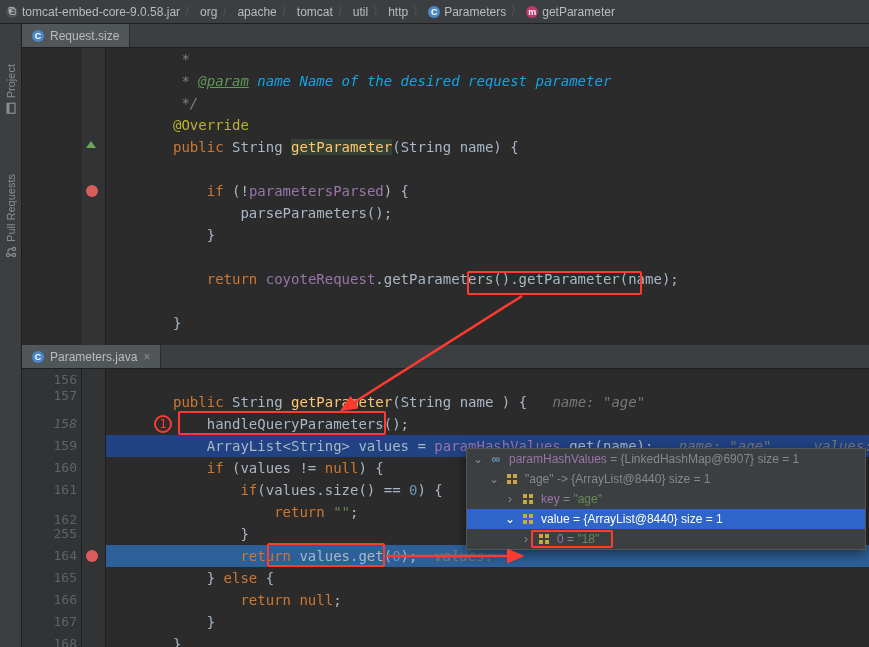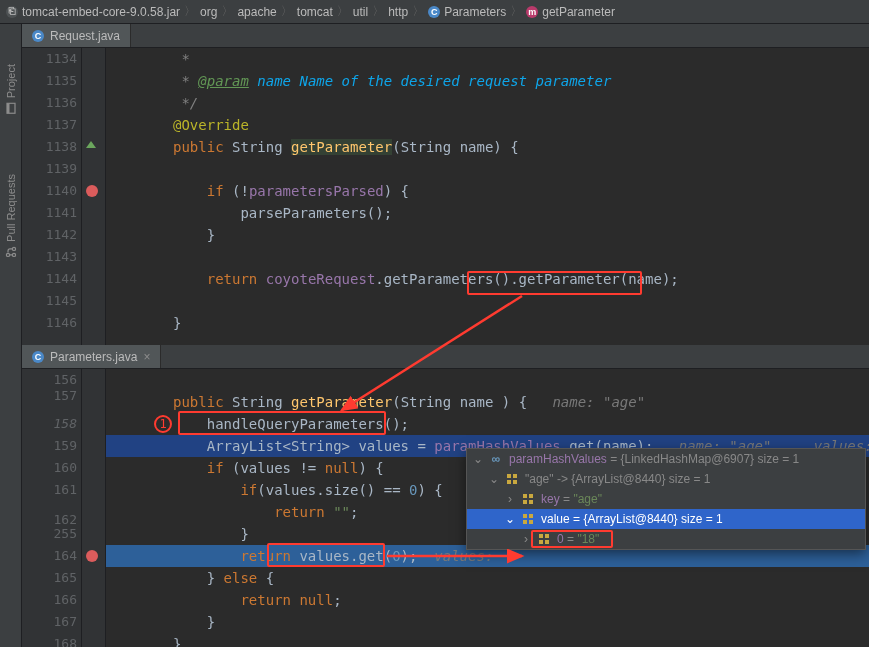--- a/index.html
+++ b/index.html
@@ -142,40 +142,25 @@
       </span>
       <span>Pull Requests</span>
     </span>
   </div>
 
   <div class="editors">
 
     <div class="tabstrip">
       <div class="tab active">
         <span class="crumb-icon ic-class">C</span>
-        <span>Request.java</span>
+        <span>Request.size</span>
       </div>
     </div>
 
     <div class="code-pane half-top" id="pane-top">
-      <div class="gutter" id="gut-top">
-          <div class="ln" style="top: 3px;">1134</div>
-          <div class="ln" style="top: 25px;">1135</div>
-          <div class="ln" style="top: 47px;">1136</div>
-          <div class="ln" style="top: 69px;">1137</div>
-          <div class="ln" style="top: 91px;">1138</div>
-          <div class="ln" style="top: 113px;">1139</div>
-          <div class="ln" style="top: 135px;">1140</div>
-          <div class="ln" style="top: 157px;">1141</div>
-          <div class="ln" style="top: 179px;">1142</div>
-          <div class="ln" style="top: 201px;">1143</div>
-          <div class="ln" style="top: 223px;">1144</div>
-          <div class="ln" style="top: 245px;">1145</div>
-          <div class="ln" style="top: 267px;">1146</div>
-        </div>
       <div class="icon-gutter" id="igut-top">
           <span class="impl-up" style="position: absolute; top: 93px; left: 4px;"></span>
           <span class="bp" style="position: absolute; top: 137px; left: 4px;"></span>
         </div>
       <div class="lines" id="lines-top"><div class="row" style="top: 0px;">        <span class="comment">*</span></div><div class="row" style="top: 22px;">        <span class="comment">* </span><span class="doctag">@param</span><span class="doc"> name Name of the desired request parameter</span></div><div class="row" style="top: 44px;">        <span class="comment">*/</span></div><div class="row" style="top: 66px;">       <span class="ann">@Override</span></div><div class="row" style="top: 88px;">       <span class="kw">public</span> <span class="ident">String</span> <span class="fn2">getParameter</span>(<span class="ident">String name</span>) {</div><div class="row" style="top: 110px;"></div><div class="row" style="top: 132px;">           <span class="kw">if</span> (!<span class="field">parametersParsed</span>) {</div><div class="row" style="top: 154px;">               parseParameters();</div><div class="row" style="top: 176px;">           }</div><div class="row" style="top: 198px;"></div><div class="row" style="top: 220px;">           <span class="kw">return</span> <span class="field">coyoteRequest</span>.getParameters().getParameter(name);</div><div class="row" style="top: 242px;"></div><div class="row" style="top: 264px;">       }</div></div>
 
       <div class="redbox" style="left:445px; top:223px; width:175px; height:24px;"></div>
     </div>
 
     <div class="tabstrip">

